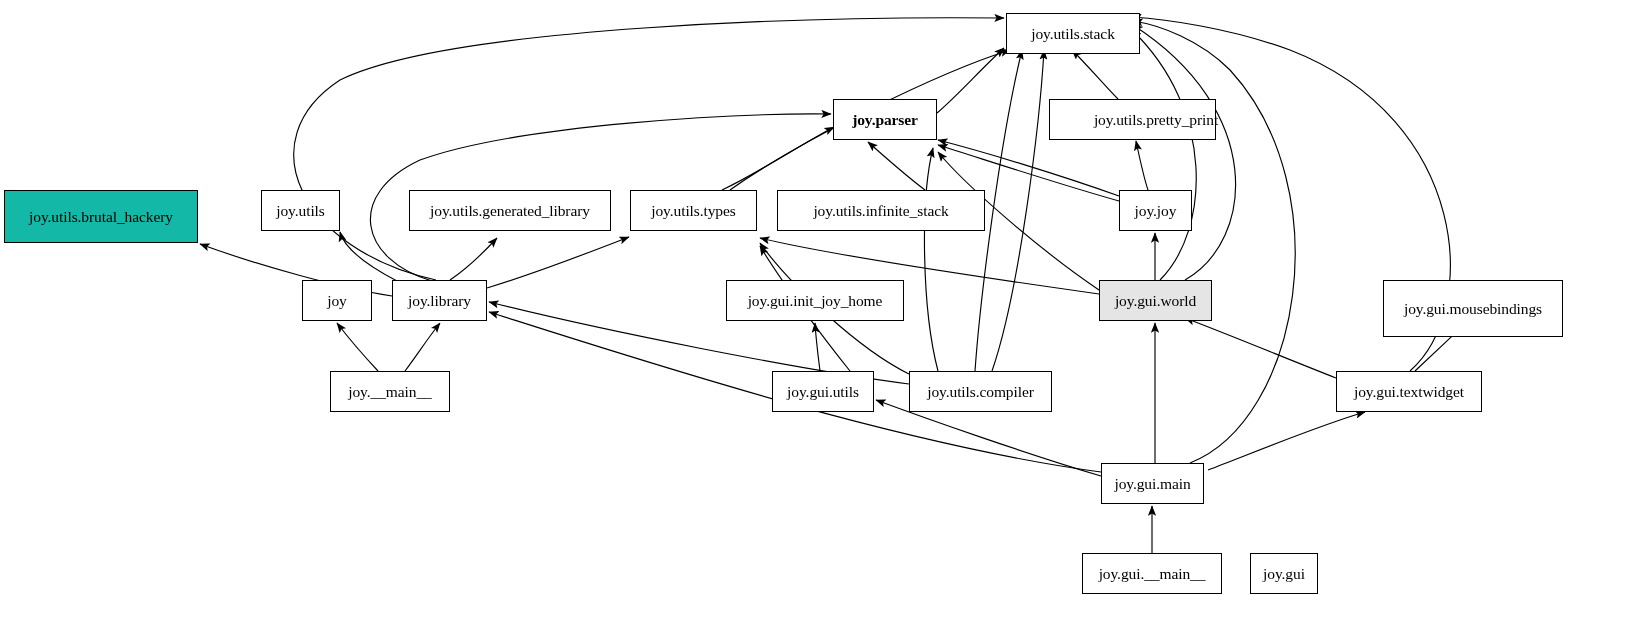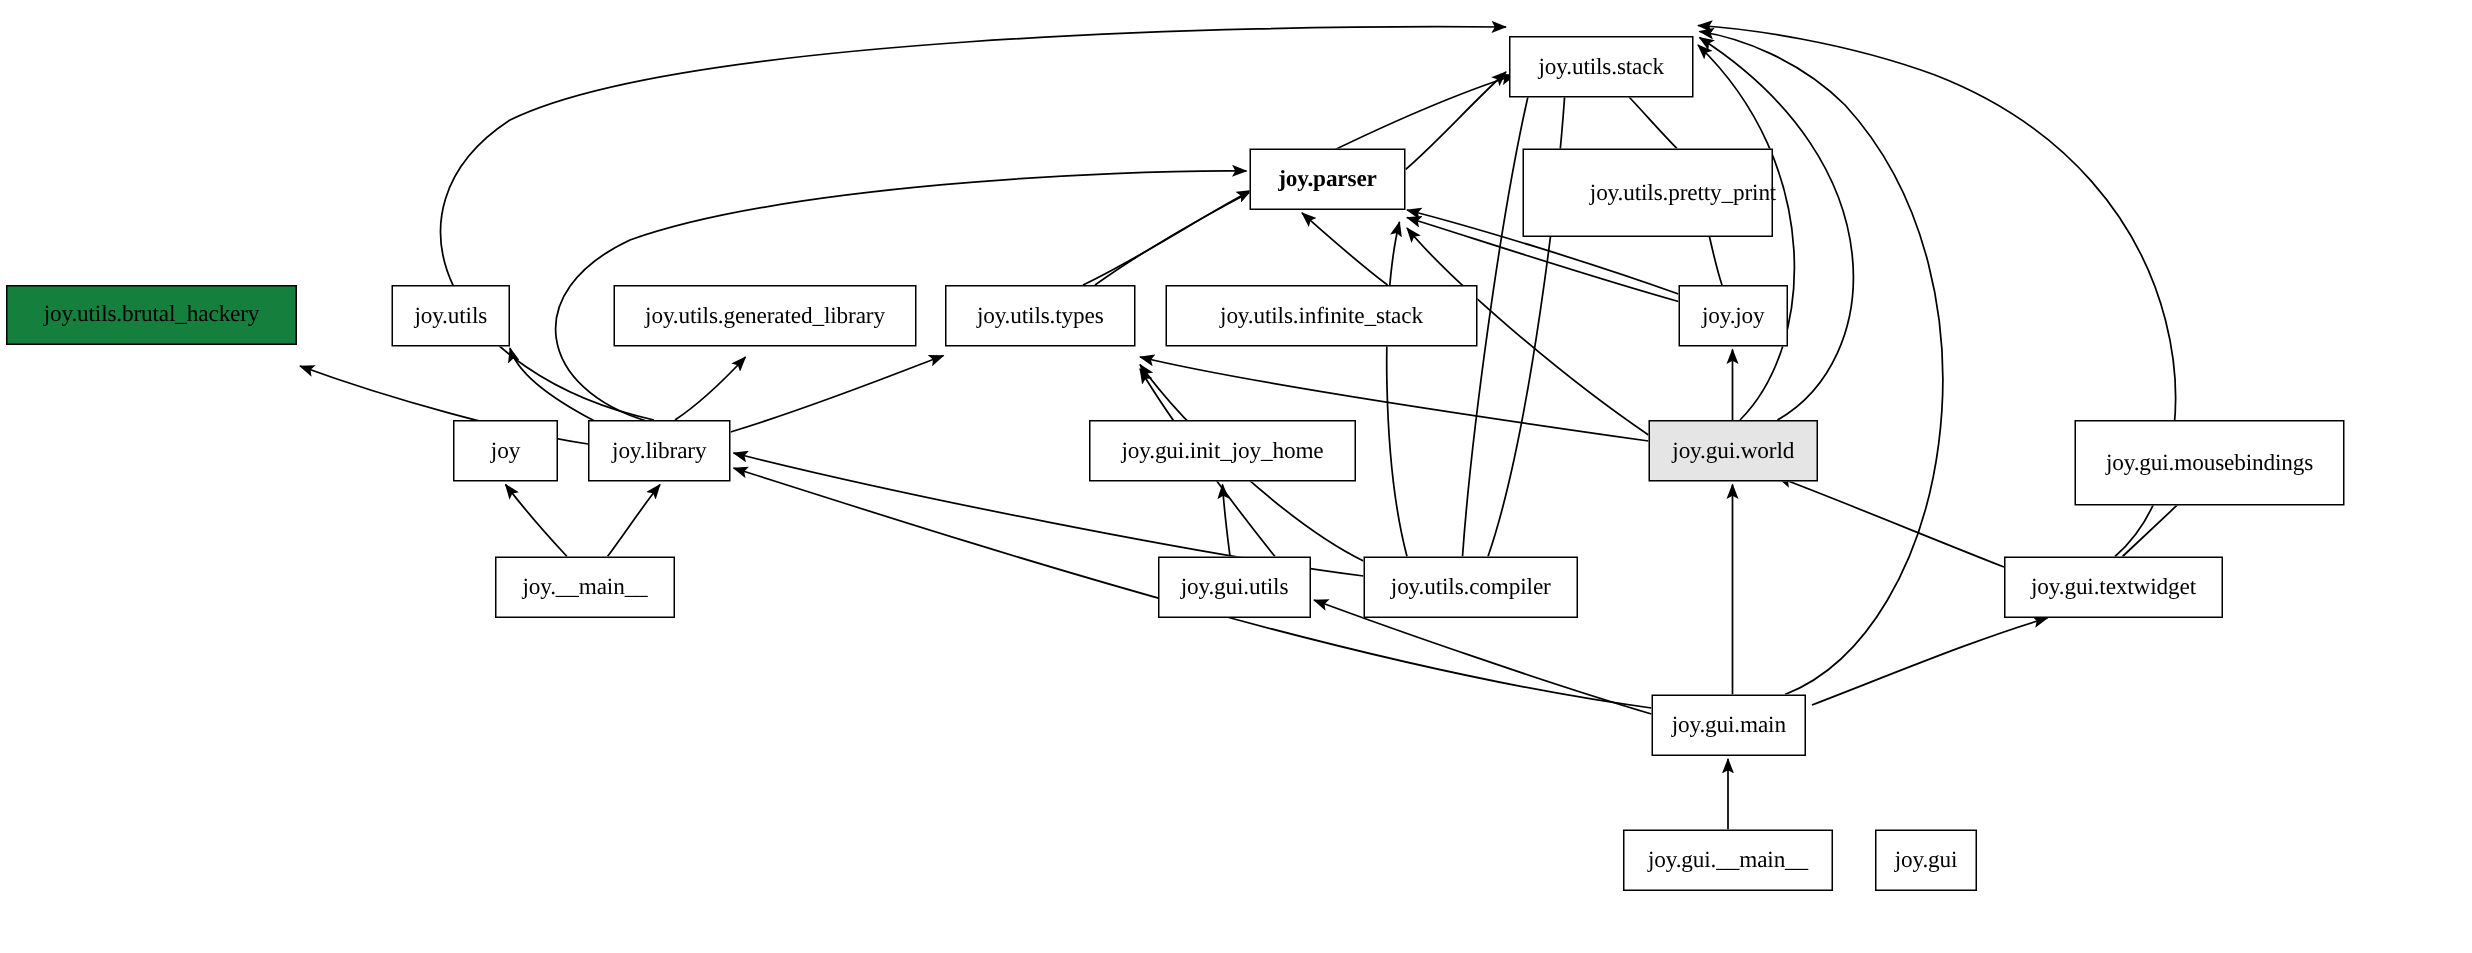--- a/index.html
+++ b/index.html
@@ -90,30 +90,30 @@
         <path class="edge-path" d="M 820,371 C 818,355 816,340 815,323" marker-end="url(#arrowhead)" stroke="#000000"></path>
         <path class="edge-path" d="M 1155,280 C 1155,268 1155,250 1155,233" marker-end="url(#arrowhead)" stroke="#000000"></path>
         <path class="edge-path" d="M 1336,378 C 1290,360 1230,335 1185,318" marker-end="url(#arrowhead)" stroke="#000000"></path>
         <path class="edge-path" d="M 1155,463 C 1155,430 1155,370 1155,323" marker-end="url(#arrowhead)" stroke="#000000"></path>
         <path class="edge-path" d="M 1415,371 C 1430,357 1450,338 1467,322" marker-end="url(#arrowhead)" stroke="#000000"></path>
         <path class="edge-path" d="M 1208,470 C 1260,450 1320,425 1365,412" marker-end="url(#arrowhead)" stroke="#000000"></path>
         <path class="edge-path" d="M 1152,553 C 1152,538 1152,522 1152,506" marker-end="url(#arrowhead)" stroke="#000000"></path>
       </g>
   </svg>
   <div id="node-group">
-      <div class="node-box" style="left: 1006px; top: 24px; width: 123px; height: 41px; background: rgb(255, 255, 255); border-color: rgb(0, 0, 0);">
+      <div class="node-box" style="left: 1006px; top: 13px; width: 134px; height: 41px; background: rgb(255, 255, 255); border-color: rgb(0, 0, 0);">
         <span class="node-label">joy.utils.stack</span>
       </div>
       <div class="node-box" style="left: 833px; top: 99px; width: 104px; height: 41px; background: rgb(255, 255, 255); border-color: rgb(0, 0, 0); font-weight: bold;">
         <span class="node-label">joy.parser</span>
       </div>
-      <div class="node-box" style="left: 1015px; top: 99px; width: 167px; height: 59px; background: rgb(255, 255, 255); border-color: rgb(0, 0, 0); padding-left: 47px;">
+      <div class="node-box" style="left: 1049px; top: 99px; width: 167px; height: 41px; background: rgb(255, 255, 255); border-color: rgb(0, 0, 0); padding-left: 47px;">
         <span class="node-label">joy.utils.pretty_print</span>
       </div>
-      <div class="node-box" style="left: 4px; top: 190px; width: 194px; height: 40px; background: #15803d; border-color: rgb(0, 0, 0);">
+      <div class="node-box" style="left: 4px; top: 190px; width: 194px; height: 53px; background: #14b8a6; border-color: rgb(0, 0, 0);">
         <span class="node-label">joy.utils.brutal_hackery</span>
       </div>
       <div class="node-box" style="left: 261px; top: 190px; width: 79px; height: 41px; background: rgb(255, 255, 255); border-color: rgb(0, 0, 0);">
         <span class="node-label">joy.utils</span>
       </div>
       <div class="node-box" style="left: 409px; top: 190px; width: 202px; height: 41px; background: rgb(255, 255, 255); border-color: rgb(0, 0, 0);">
         <span class="node-label">joy.utils.generated_library</span>
       </div>
       <div class="node-box" style="left: 630px; top: 190px; width: 127px; height: 41px; background: rgb(255, 255, 255); border-color: rgb(0, 0, 0);">
         <span class="node-label">joy.utils.types</span>

